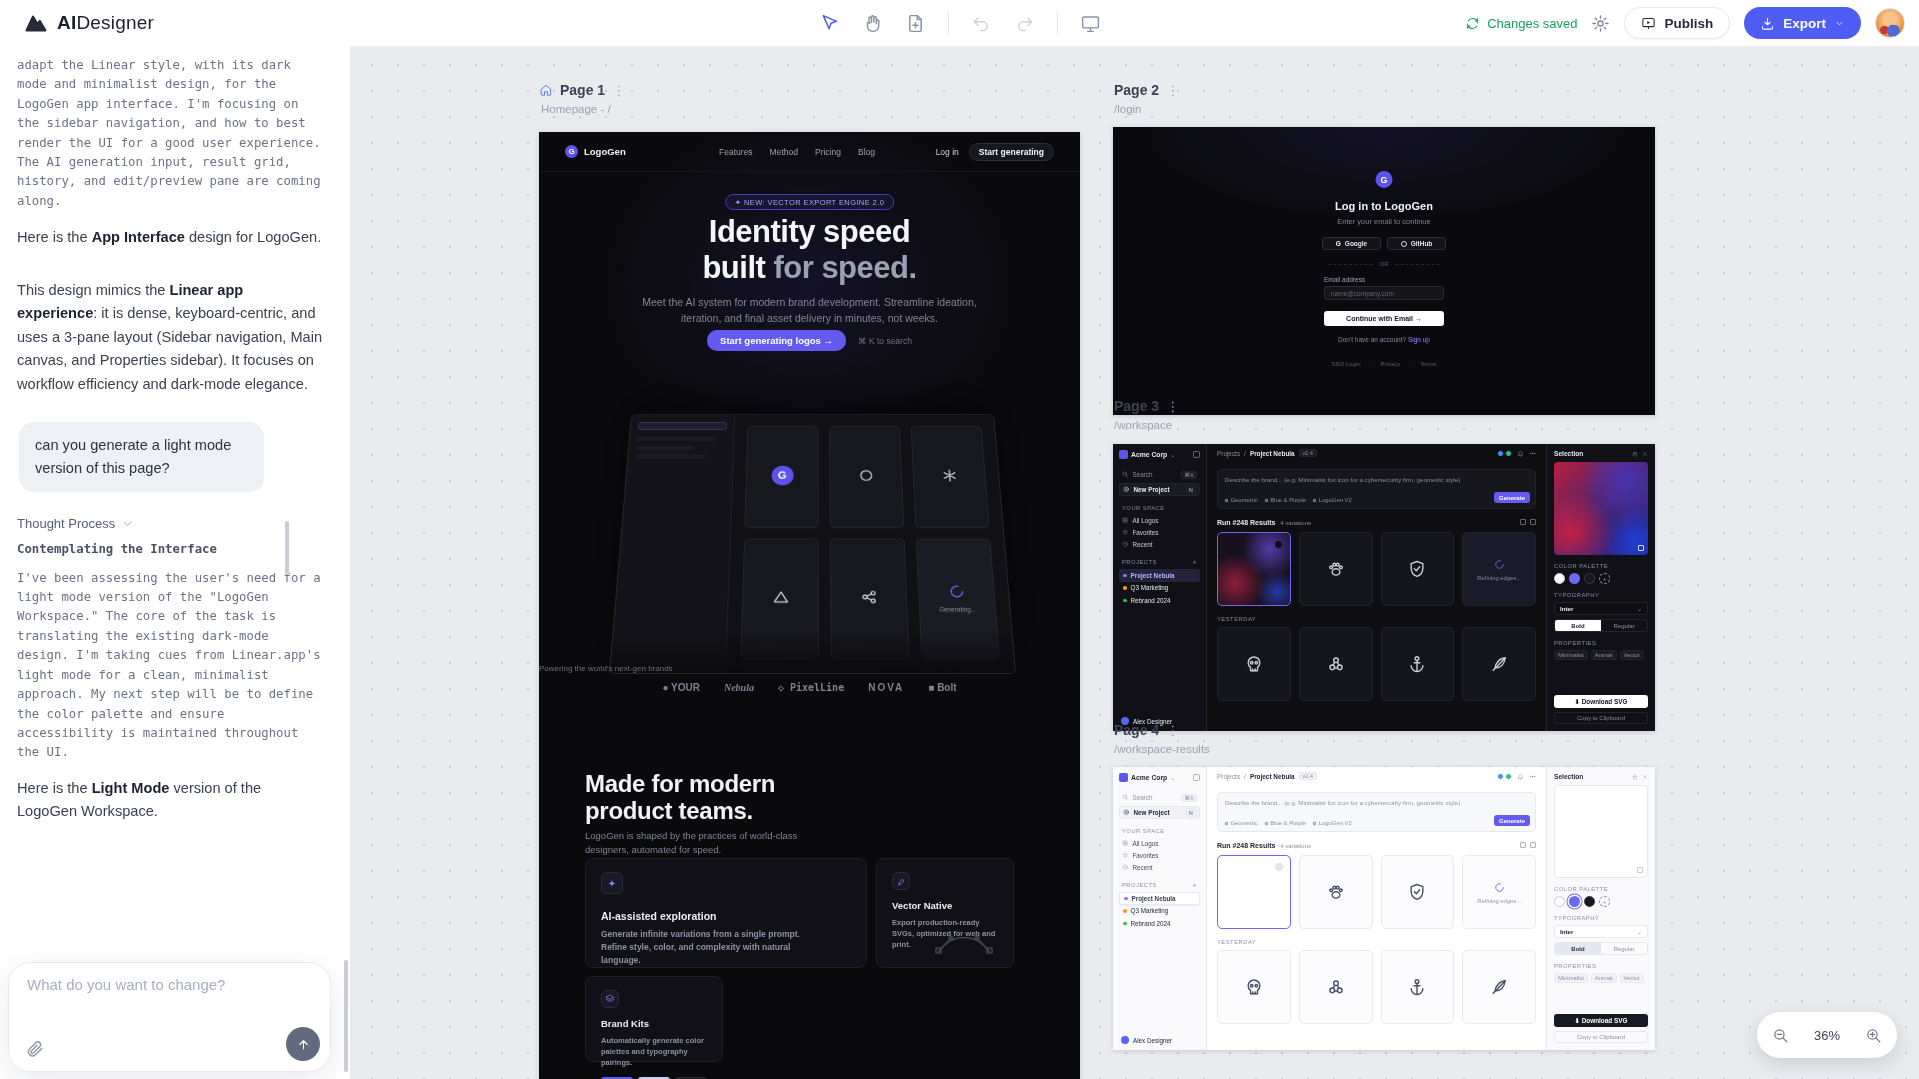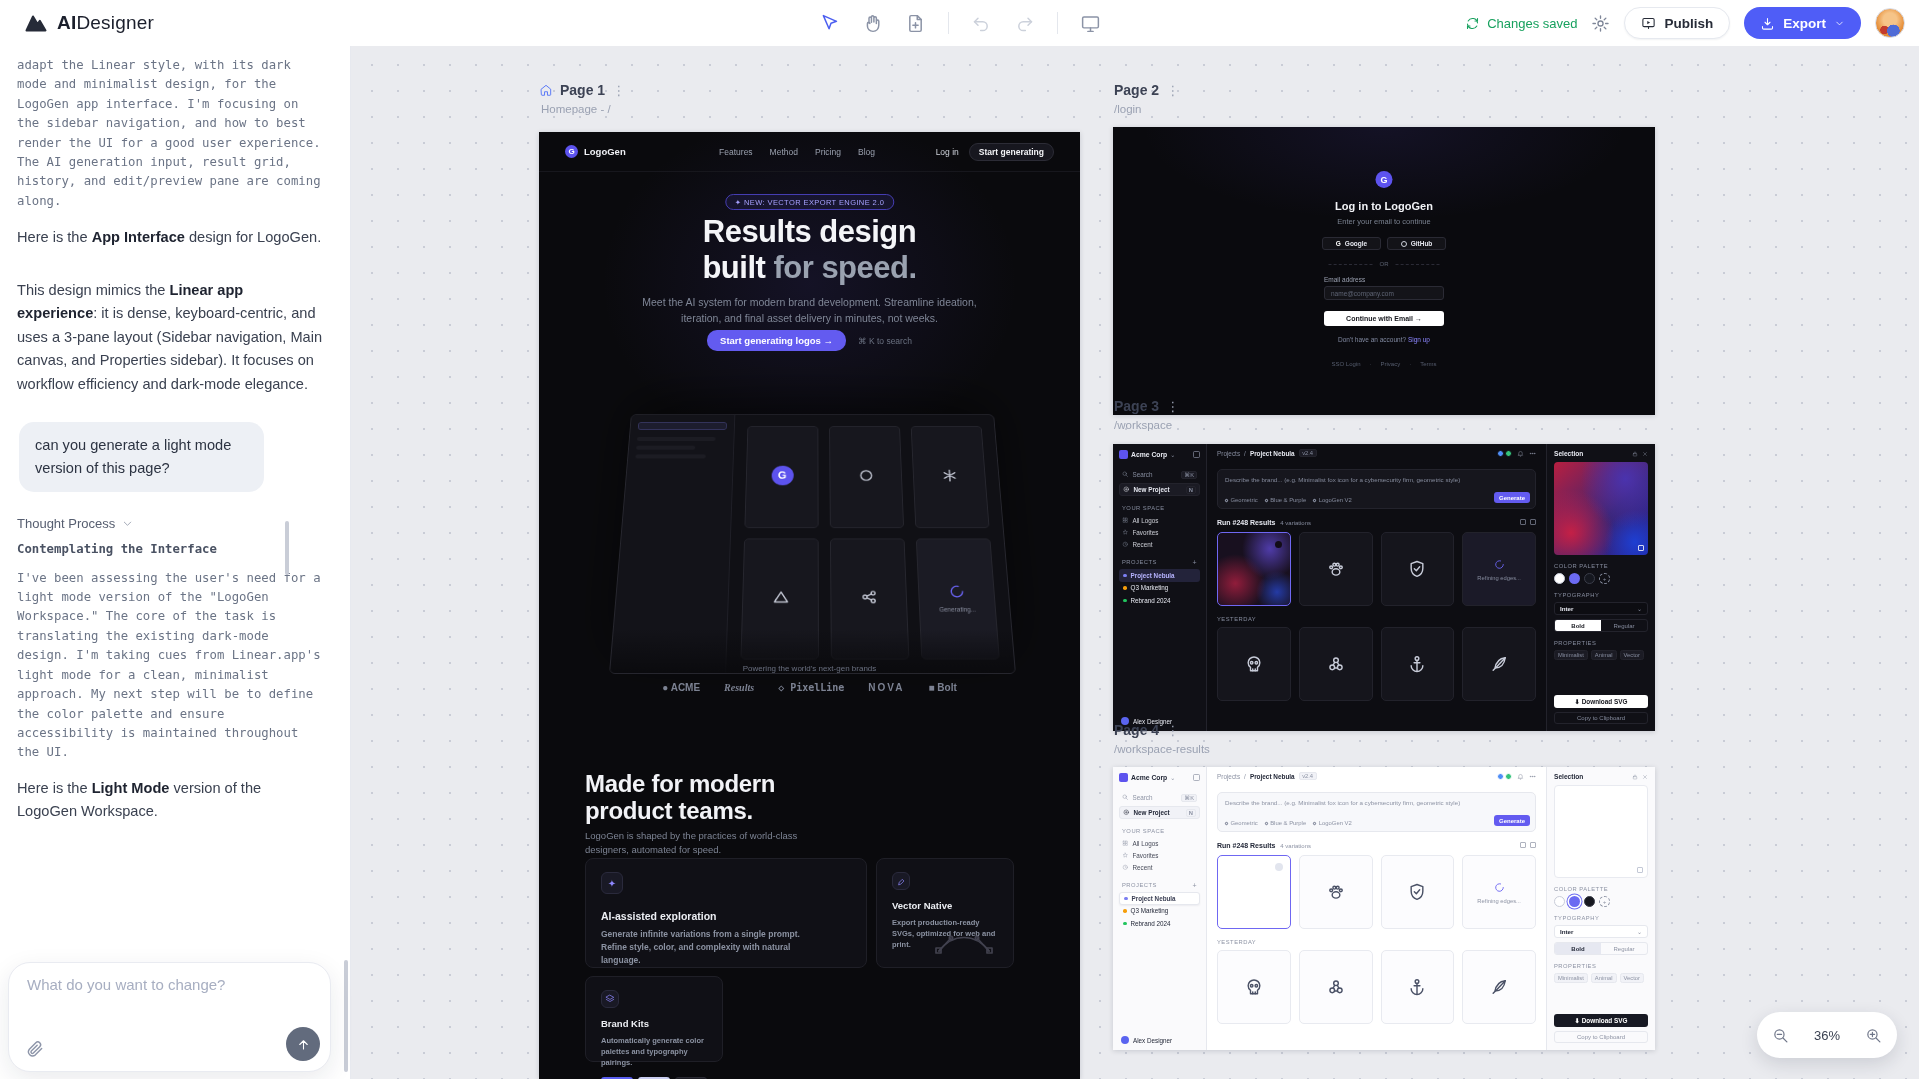--- a/index.html
+++ b/index.html
@@ -81,21 +81,21 @@
   .p1-mock:after { content:""; position:absolute; left:0; right:0; bottom:0; height:46px; background:linear-gradient(transparent, rgba(10,10,13,.92)); }
   .pm-side { width:116px; background:#131319; border-right:1px solid #1f1f27; padding:9px 8px; }
   .pm-pill { height:10px; border-radius:3px; background:#1d1d2e; border:1px solid #34345c; margin-bottom:9px; }
   .pm-bar { height:5px; border-radius:2px; background:#1c1c23; margin-bottom:6px; }
   .pm-grid { flex:1; display:grid; grid-template-columns:repeat(3,1fr); gap:12px; padding:14px; }
   .pm-tile { background:#17171e; border:1px solid #26262e; border-radius:5px; display:flex; flex-direction:column; align-items:center; justify-content:center; gap:6px; color:#c7cbd8; }
   .pm-tile svg { width:20px; height:20px; }
   .pm-tile .gb { width:24px; height:24px; border-radius:50%; background:#5d53ee; color:#fff; font-size:12px; font-weight:800; display:flex; align-items:center; justify-content:center; }
   .pm-tile.loadtile { background:#1b1b24; }
   .pm-tile .gen { font-size:6.5px; color:#8a8fa0; }
-  .p1-caption { position:absolute; top:532px; left:0; right:0; text-align:center; font-size:8px; color:#6a7080; }
+  .p1-caption { position:absolute; top:532px; left:0; right:0; text-align:left; font-size:8px; color:#6a7080; }
   .p1-brands { position:absolute; top:550px; left:0; right:0; display:flex; justify-content:center; gap:24px; font-size:10px; font-weight:700; color:#7c8292; }
   .p1-brands .it { font-style:italic; font-family:"Liberation Serif",serif; }
   .p1-brands .mo { font-family:"DejaVu Sans Mono",monospace; font-weight:700; }
   .p1-f-title { position:absolute; left:46px; top:638px; font-size:24px; line-height:27px; font-weight:800; color:#f2f3f7; letter-spacing:-.3px; }
   .p1-f-sub { position:absolute; left:46px; top:697px; width:235px; font-size:9.5px; line-height:14px; color:#7d8494; }
   .fcard { position:absolute; background:#101016; border:1px solid #1f1f27; border-radius:8px; padding:13px 15px; }
   .fcard .ic { width:22px; height:22px; border-radius:6px; background:#191925; border:1px solid #2a2a3c; color:#8f88ff; font-size:10px; display:flex; align-items:center; justify-content:center; }
   .fcard h4 { font-size:10.5px; color:#eceef3; margin-top:16px; }
   .fcard p { font-size:8.5px; line-height:13px; color:#8b92a2; margin-top:6px;font-weight:bold; }
   .fcard.small h4 { margin-top:10px; font-size:9.5px; }
@@ -340,21 +340,21 @@
         <span>Method</span>
         <span>Pricing</span>
         <span>Blog</span>
       </div>
       <div class="p1-nav-right">
         <span>Log in</span>
         <span class="p1-cta-sm">Start generating</span>
       </div>
     </div>
     <div class="p1-badge">✦ NEW: VECTOR EXPORT ENGINE 2.0</div>
-    <h1 class="p1-h1"><span>Results design</span><br><span>built</span><span class="gray"> for speed.</span></h1>
+    <h1 class="p1-h1"><span>Identity speed</span><br><span>built</span><span class="gray"> for speed.</span></h1>
     <div class="p1-sub"><span>Meet the AI system for modern brand development. Streamline ideation,</span><br><span>iteration, and final asset delivery in minutes, not weeks.</span></div>
     <div class="p1-cta-row">
       <span class="p1-cta">Start generating logos →</span>
       <span class="p1-kbd">⌘ K to search</span>
     </div>
     <div class="p1-mock">
       <div class="pm-side">
         <div class="pm-pill"></div>
         <div class="pm-bar" style="width:88%"></div>
         <div class="pm-bar" style="width:66%"></div>
@@ -390,22 +390,22 @@
         <div class="pm-tile loadtile">
           <svg class="si" viewBox="0 0 24 24" style="color:#6a63f2">
               <path d="M19 12a7 7 0 1 1-5-6.7"></path>
             </svg>
           <span class="gen">Generating...</span>
         </div>
       </div>
     </div>
     <div class="p1-caption">Powering the world's next-gen brands</div>
     <div class="p1-brands">
-      <span>● ACME</span>
-      <span class="it">Results</span>
+      <span>● YOUR</span>
+      <span class="it">Nebula</span>
       <span class="mo">◇ PixelLine</span>
       <span style="letter-spacing:2px">NOVA</span>
       <span>■ Bolt</span>
     </div>
     <div class="p1-f-title"><span>Made for modern</span><br><span>product teams.</span></div>
     <div class="p1-f-sub">LogoGen is shaped by the practices of world-class designers, automated for speed.</div>
     <div class="fcard" style="left:46px;top:726px;width:282px;height:110px">
       <div class="ic">✦</div>
       <h4>AI-assisted exploration</h4>
       <p style="width:200px">Generate infinite variations from a single prompt. Refine style, color, and complexity with natural language.</p>

